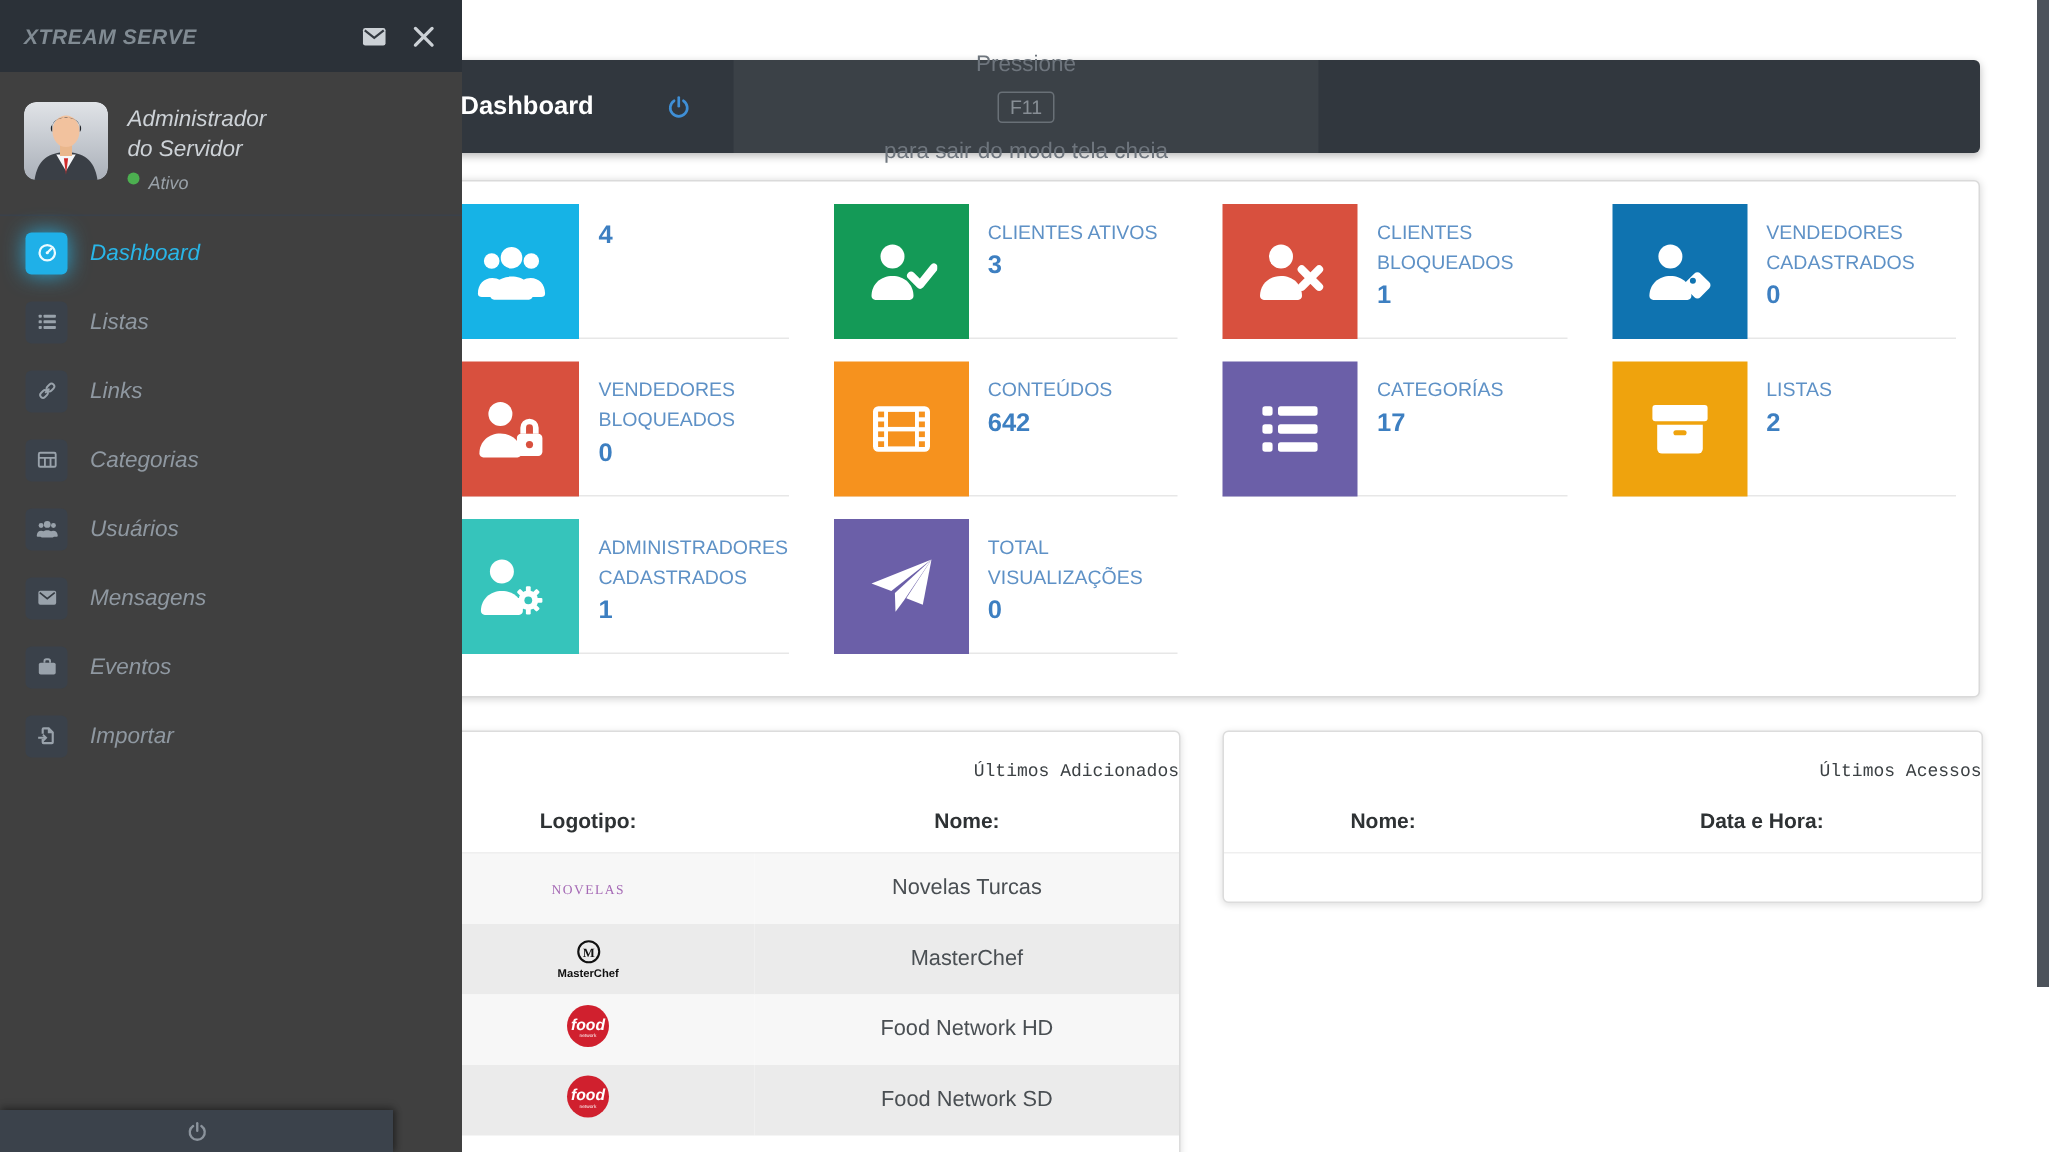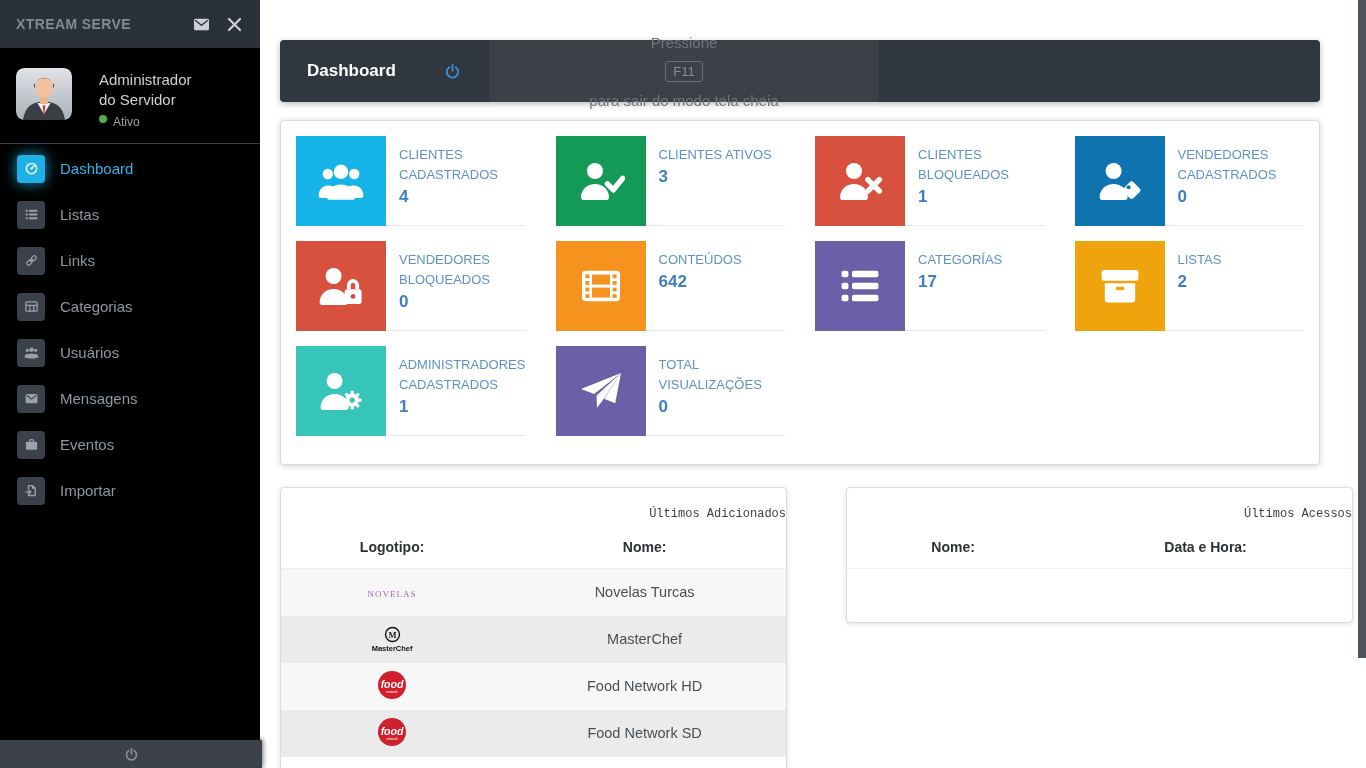--- a/index.html
+++ b/index.html
@@ -4,27 +4,27 @@
 <style>
   * { box-sizing: border-box; margin: 0; padding: 0; }
   html,body { width:1366px; height:768px; overflow:hidden; }
   body {
     font-family:"Liberation Sans","DejaVu Sans",sans-serif;
     background:#fff; position:relative;
   }
   svg { display:block; }
 
   
-  .sidebar { position:absolute; left:0; top:0; bottom:0; width:260px; background:#000000; z-index:2; }
+  .sidebar { position:absolute; left:0; top:0; bottom:0; width:308px; background:#404040; z-index:2;font-style:italic; }
   .brand-bar { height:48px; display:flex; align-items:center; padding:0 16px; background:#2b3138; }
   .brand-text { flex:1; color:#818b93; font-weight:bold; font-size:14px; letter-spacing:.4px; }
   .brand-icons { display:flex; align-items:center; gap:14px; color:#ccd1d6; }
   .brand-icons svg { width:19px; height:19px; cursor:pointer; }
 
-  .profile { display:flex; gap:27px; padding:20px 16px 14px; }
+  .profile { display:flex; gap:13px; padding:20px 16px 14px; }
   .avatar { width:56px; height:52px; border-radius:8px; overflow:hidden; flex:none; cursor:pointer; }
   .pname { color:#cdd2d7; font-size:15px; line-height:1.35; padding-top:2px; }
   .pstatus { display:flex; align-items:flex-start; gap:6px; color:#99a1a8; font-size:12px; margin-top:4px; }
   .dot { width:8px; height:8px; border-radius:50%; background:#4caf50; }
 
   .side-sep { border-top:1px solid #3a414a; }
 
   .menu { padding-top:2px; }
   .menu-item { height:46px; display:flex; align-items:center; gap:15px; padding:0 17px; cursor:pointer; }
   .mi-iconbox { width:28px; height:28px; border-radius:4px; background:#3a414a; color:#99a2ab;
@@ -64,21 +64,21 @@
   .sicon { width:90px; height:90px; flex:none; display:flex; align-items:center; justify-content:center; color:#fff; }
   .sicon svg { width:48px; height:48px; }
   .sbody { padding:9px 0 0 13px; }
   .slabel { color:#5e91c6; font-size:13px; line-height:1.55; max-width:125px; }
   .svalue { color:#3d7fc1; font-weight:bold; font-size:17px; margin-top:2px; }
 
   
   .panel { position:absolute; top:487px; width:507px; background:#fff; border:1px solid #dcdcdc;
            border-radius:4px; box-shadow:0 1px 5px rgba(0,0,0,.13); overflow:hidden; }
   .panel.left { left:20px; height:330px; }
-  .panel.right { left:586px; height:136px; }
+  .panel.right { left:555px; height:115px; }
   .ptitle { text-align:right; color:#3c4144; font-size:12px; padding:19px 0 8px;font-family:Liberation Mono, monospace; }
   table { width:100%; border-collapse:collapse; }
   th { font-size:14px; color:#2e3234; font-weight:bold; text-align:center; padding:10px 0 13px;
        border-bottom:1px solid #efefef; }
   .panel.left th:first-child { width:44%; }
   .panel.right th:first-child { width:42%; }
   td { text-align:center; font-size:14.5px; color:#4a4f53; height:47px; }
   tbody tr:nth-child(odd) td { background:#f7f7f7; }
   tbody tr:nth-child(even) td { background:#ebebeb; }
 
@@ -351,21 +351,20 @@
   <div class="stats-wrap">
     <div class="stats-grid">
 
       <div class="scard">
         <div class="sicon" style="background: rgb(22, 179, 230); --c: #16b3e6;">
             <svg fill="currentColor">
               <use href="#i-users"></use>
             </svg>
           </div>
         <div class="sbody">
-            <div class="slabel">CLIENTES CADASTRADOS</div>
         <div class="svalue">4</div>
           </div>
       </div>
 
       <div class="scard">
         <div class="sicon" style="background: rgb(20, 154, 87); --c: #149a57;">
             <svg fill="currentColor">
               <use href="#i-user-check"></use>
             </svg>
           </div>

